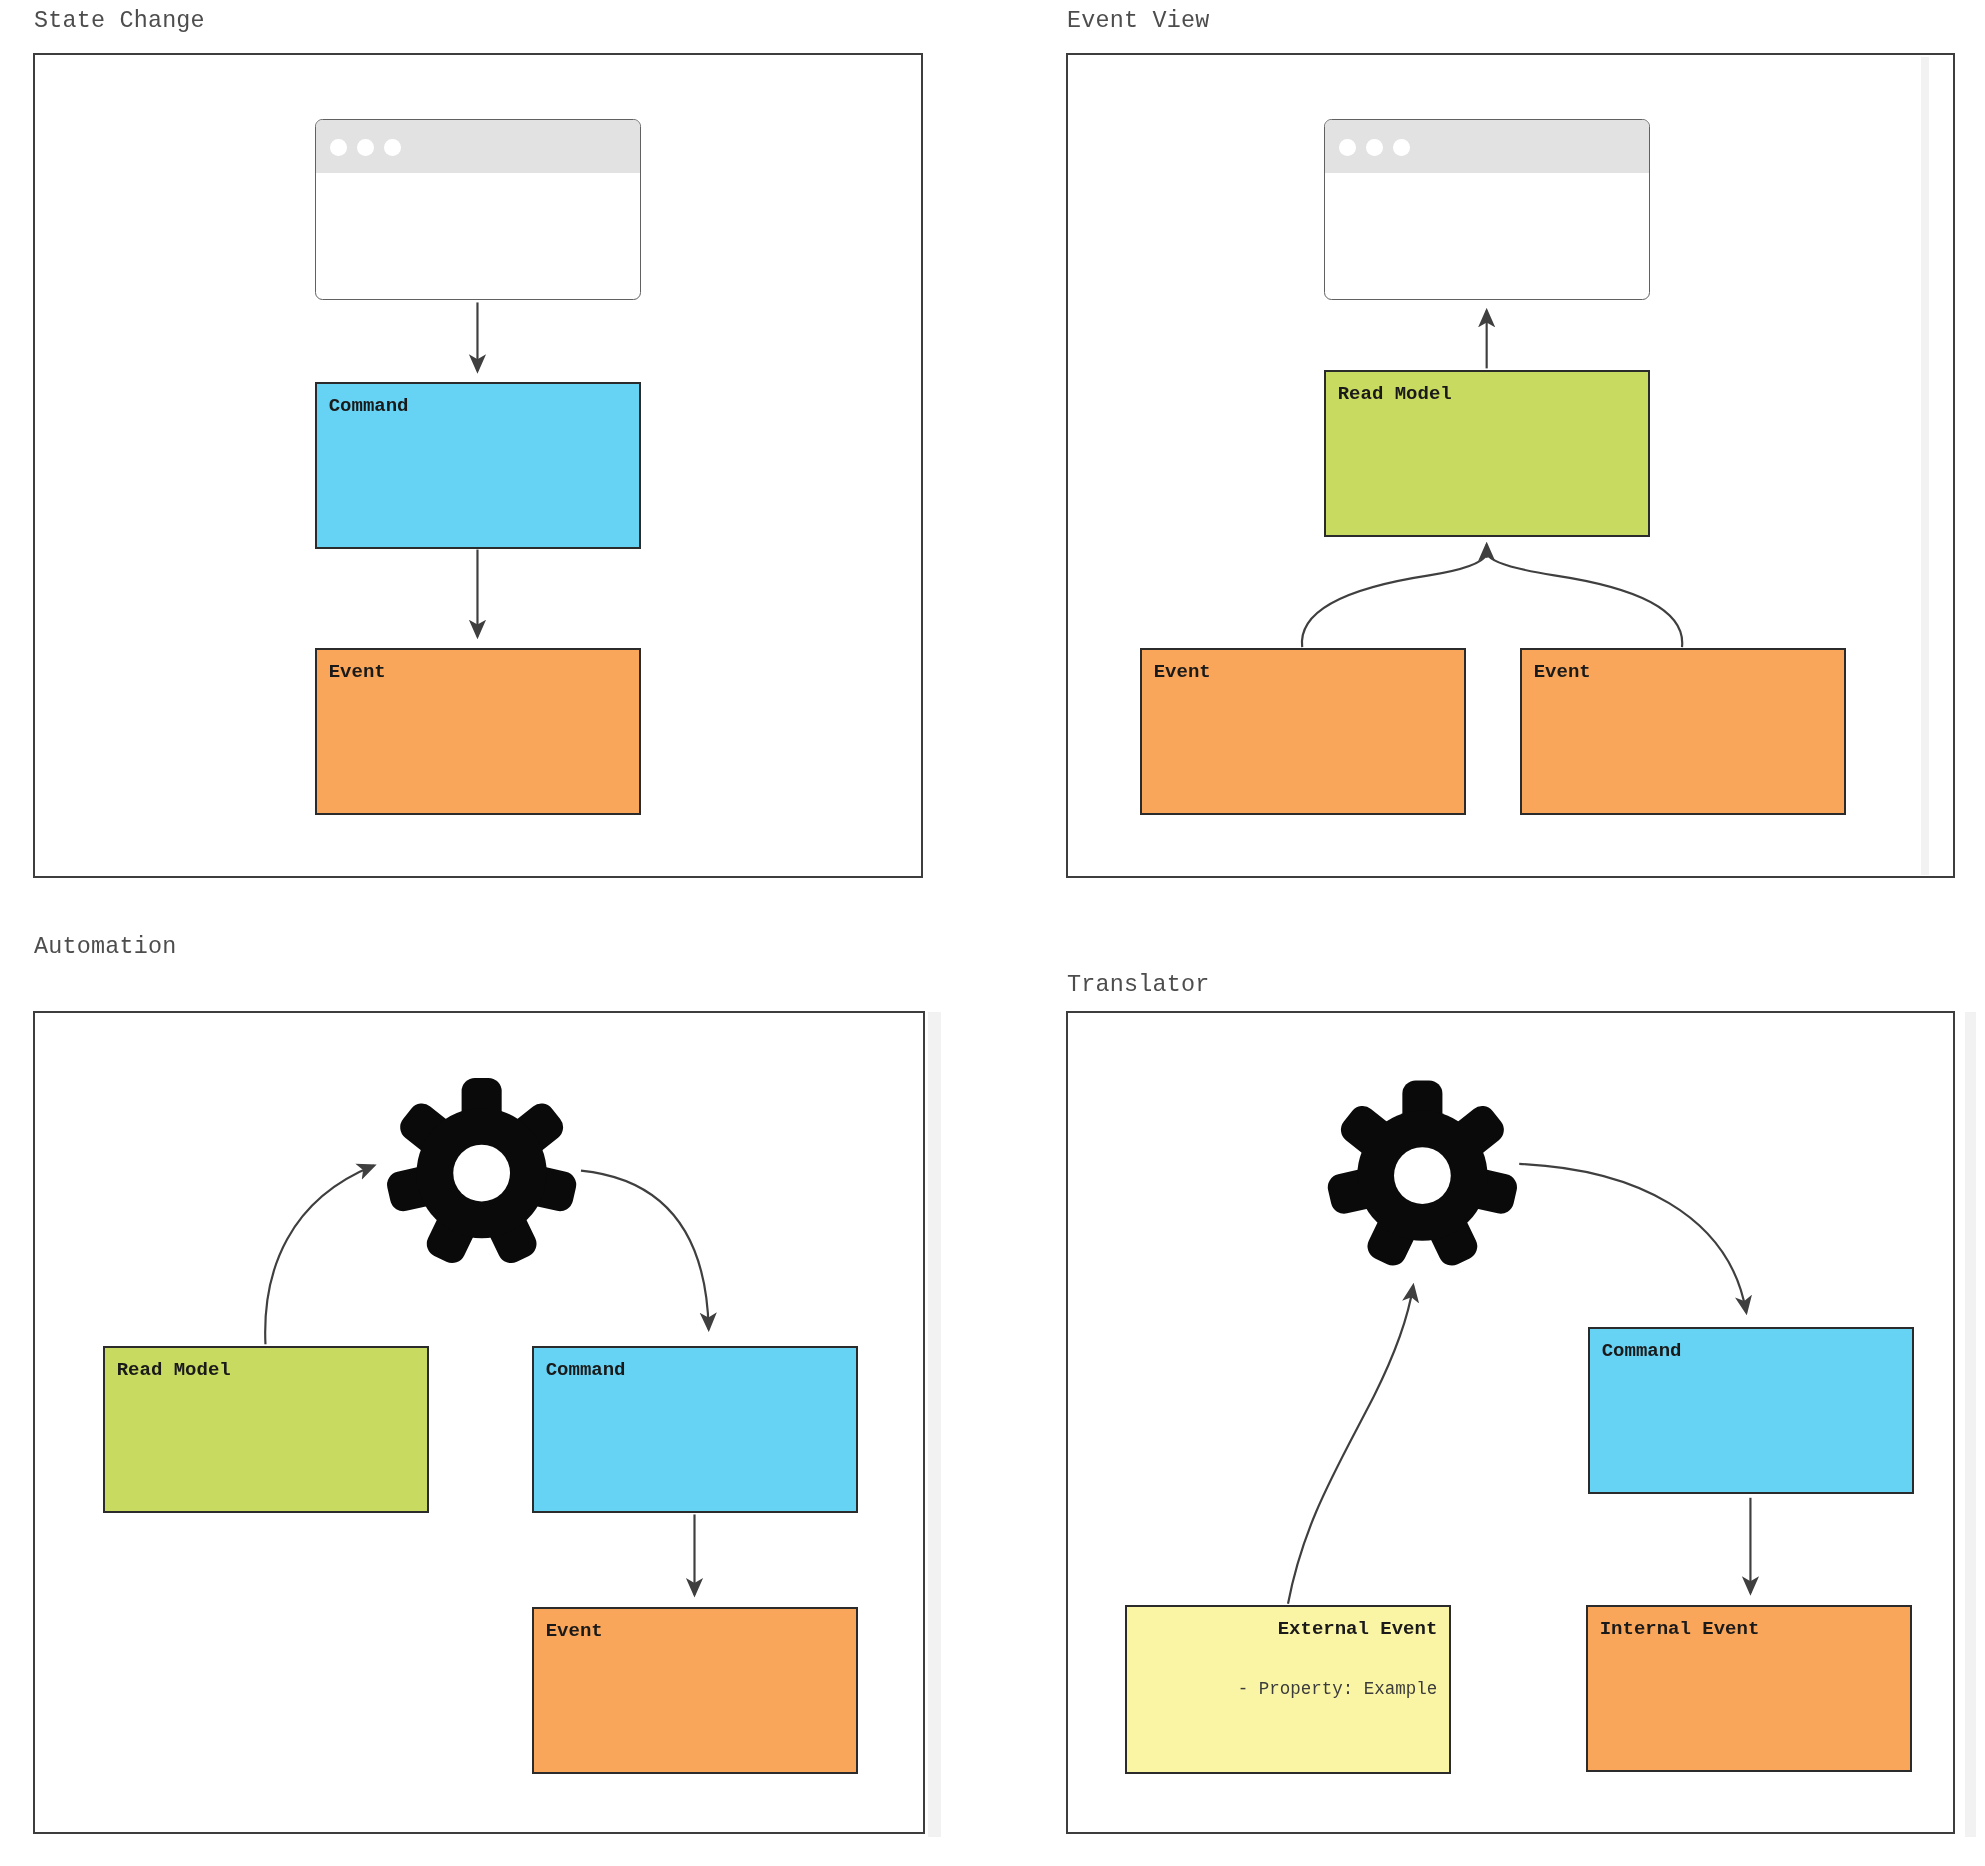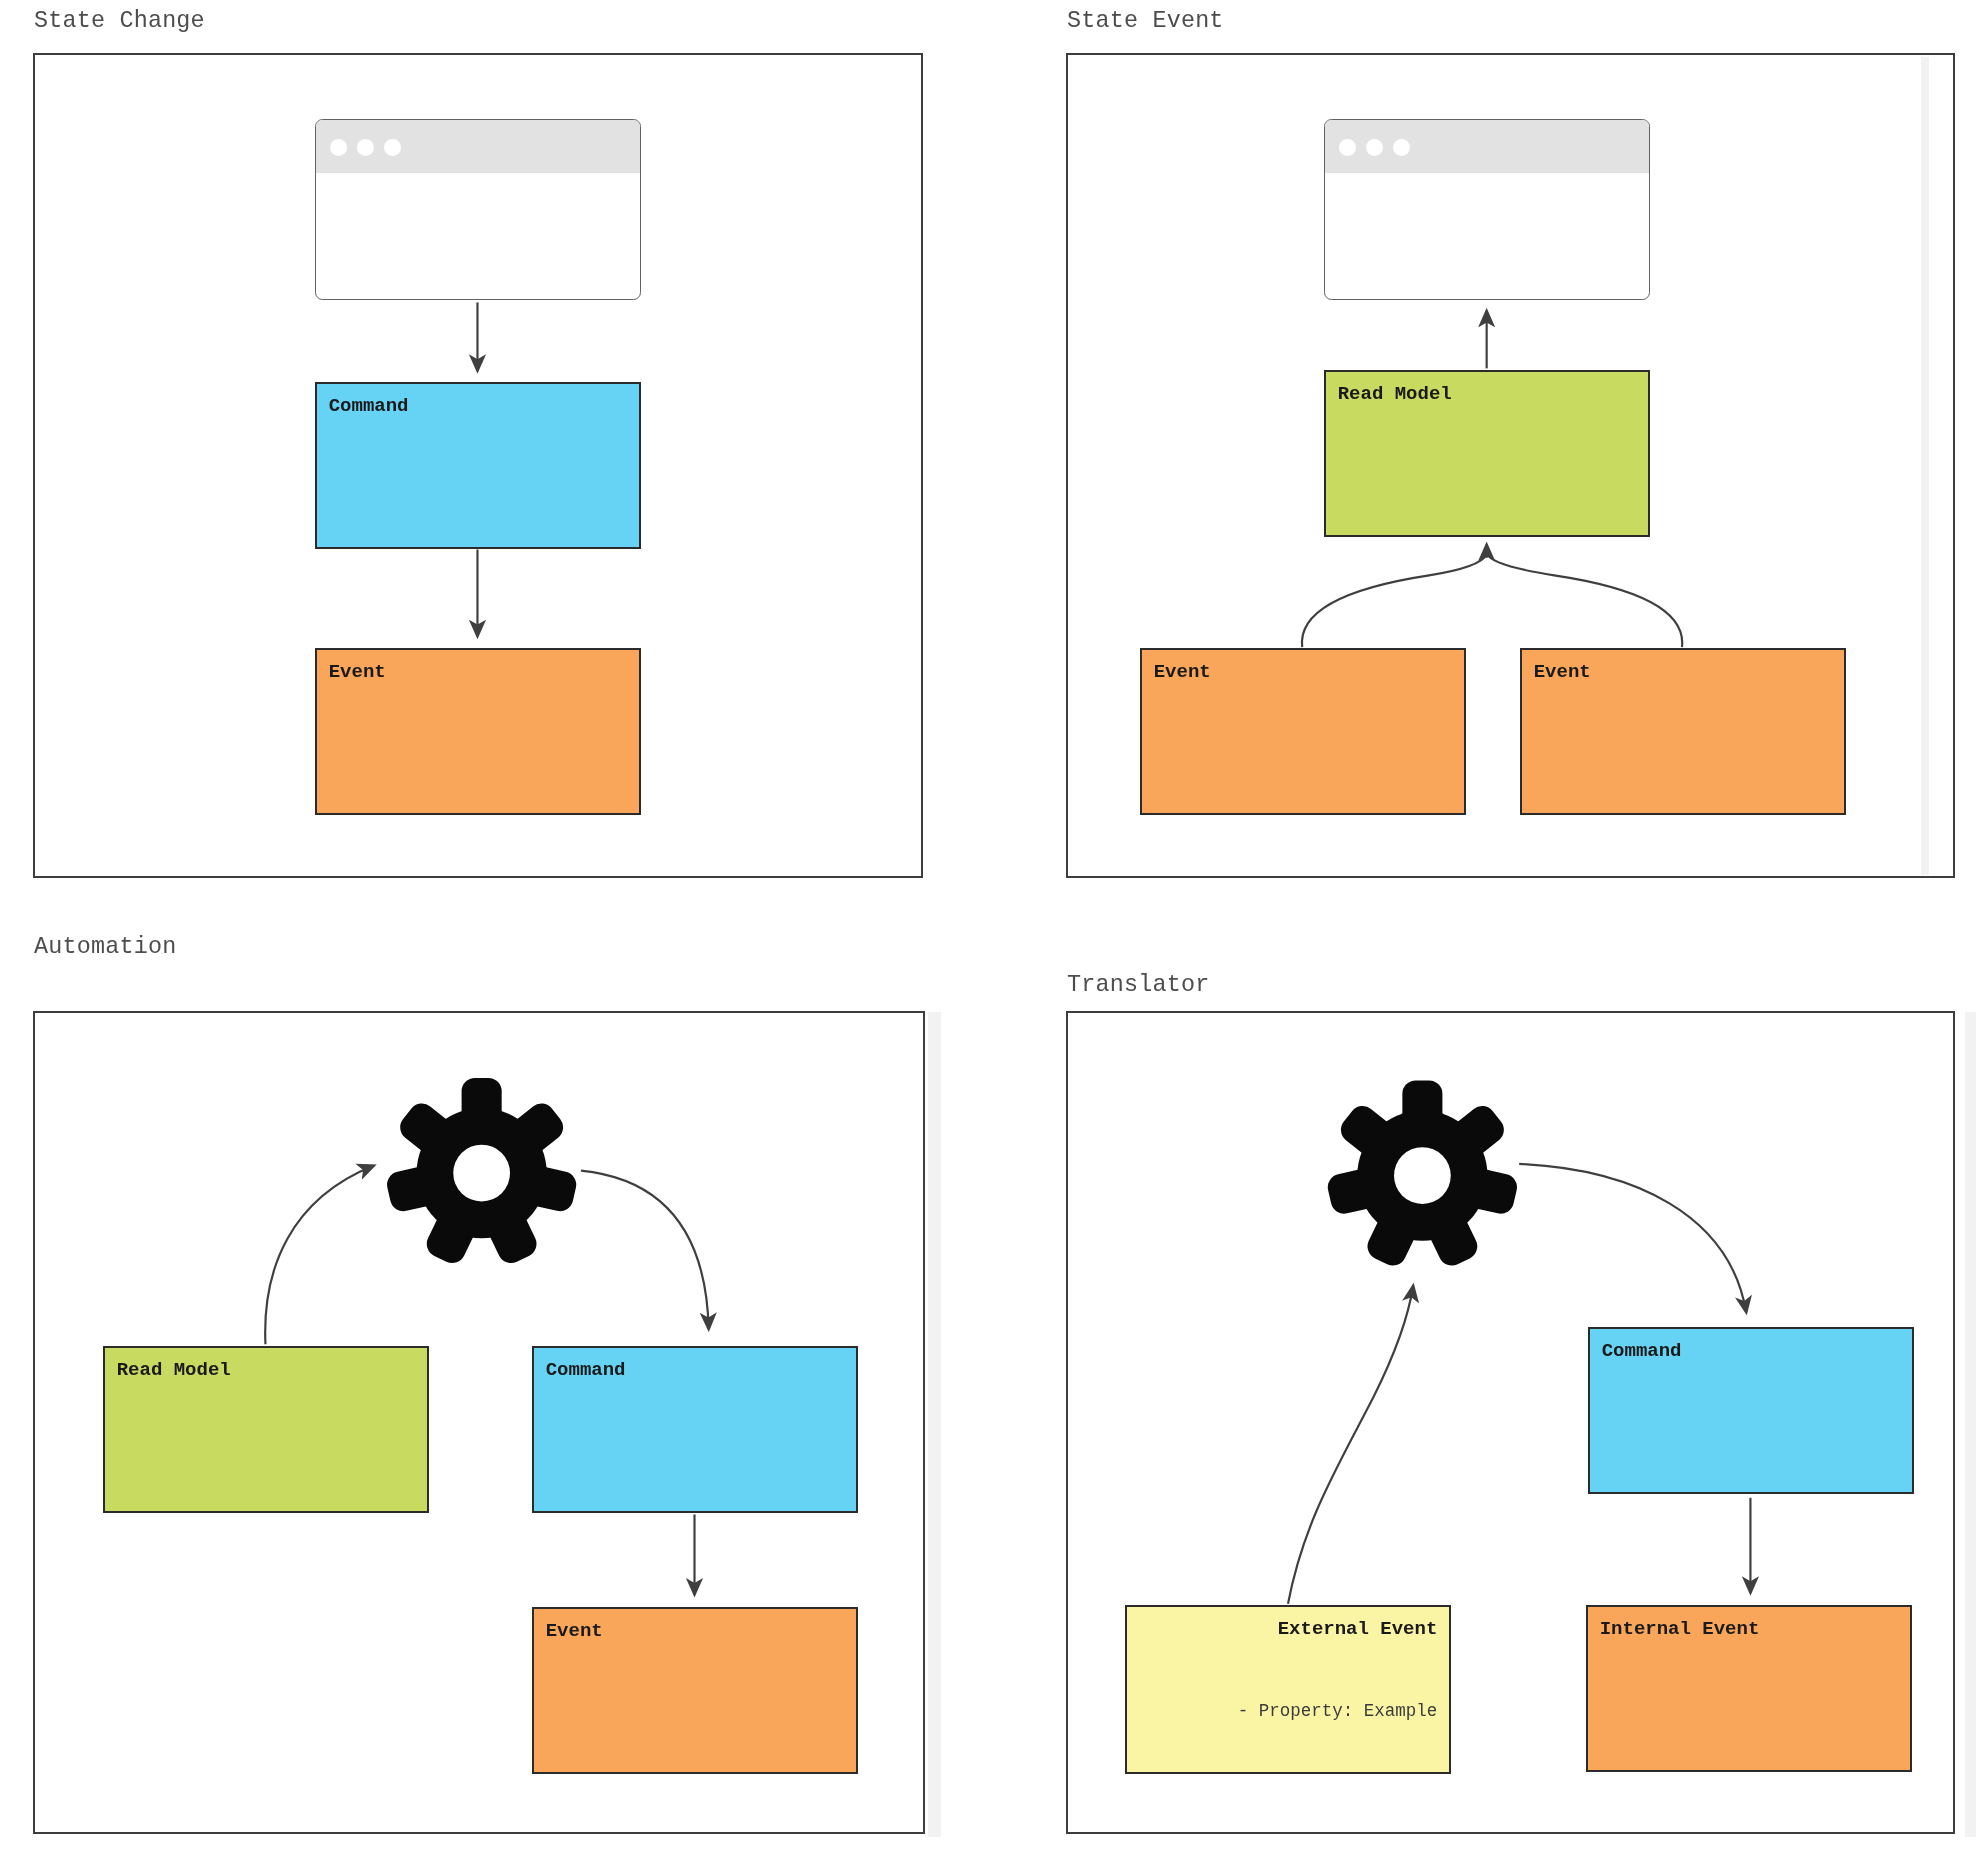--- a/index.html
+++ b/index.html
@@ -36,21 +36,21 @@
   }
   .box .box-label{
     display:block;
     font-size:19px;
     font-weight:bold;
     color:var(--c-label-text,#1a1a1a);
     line-height:1.2;
   }
   .box .box-property{
     display:block;
-    margin-top:60px;
+    margin-top:38px;
     font-size:17.5px;
     font-weight:normal;
     color:#3c3c3c;
   }
   .box.command{background:var(--c-command,#66d3f5);}
   .box.event{background:var(--c-event,#f9a65a);}
   .box.readmodel{background:var(--c-read-model,#c9da60);}
   .box.external{background:var(--c-external-event,#faf5a5);height:169px;text-align:right;}
   .browser{
     position:absolute;
@@ -88,21 +88,21 @@
   .arrowhead{fill:var(--c-arrow,#3f3f3f);}
   .gear-body{fill:var(--c-gear,#0a0a0a);}
   .gear-hole{fill:#ffffff;}
 </style>
 </head>
 <body>
 
 <div id="canvas">
 
   <div class="ptitle" style="left:34px;top:7.5px">State Change</div>
-  <div class="ptitle" style="left:1067px;top:7.5px">State Event</div>
+  <div class="ptitle" style="left:1067px;top:7.5px">Event View</div>
   <div class="ptitle" style="left:34px;top:934px">Automation</div>
   <div class="ptitle" style="left:1067px;top:972px">Translator</div>
 
   <div class="panel" style="left:33px;top:53px;width:890px;height:825px"></div>
   <div class="panel" style="left:1066px;top:53px;width:889px;height:825px"></div>
   <div class="panel" style="left:33px;top:1011px;width:892px;height:823px"></div>
   <div class="panel" style="left:1066px;top:1011px;width:889px;height:823px"></div>
 
   <div class="strip" style="left:1921px;top:57px;width:7.5px;height:818px"></div>
   <div class="strip" style="left:928px;top:1012px;width:13.4px;height:825px"></div>

